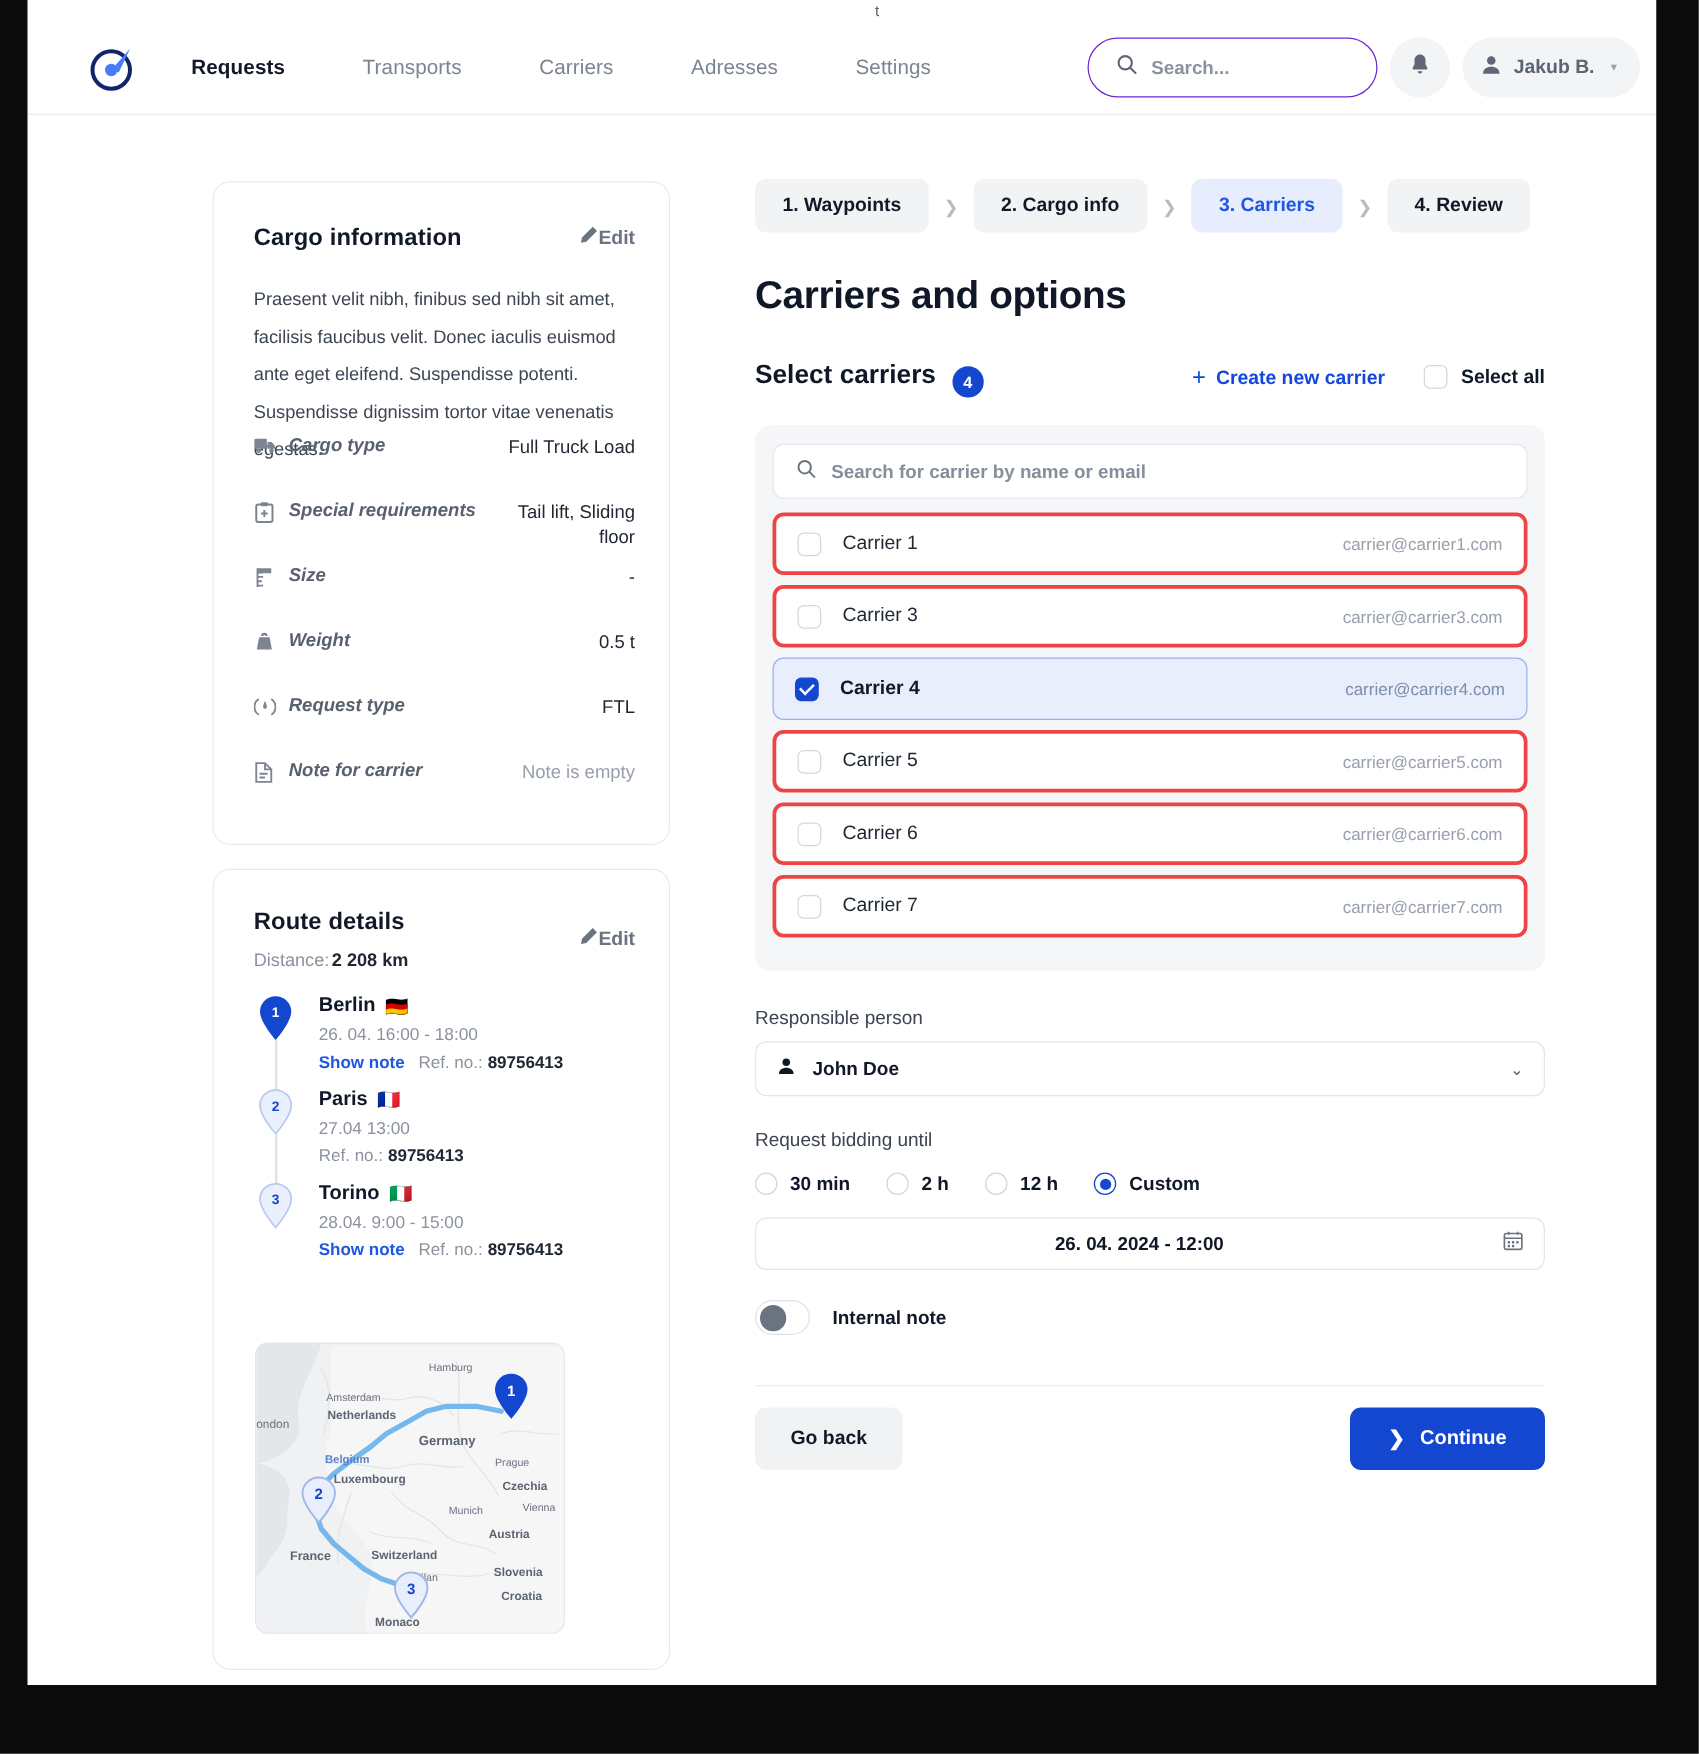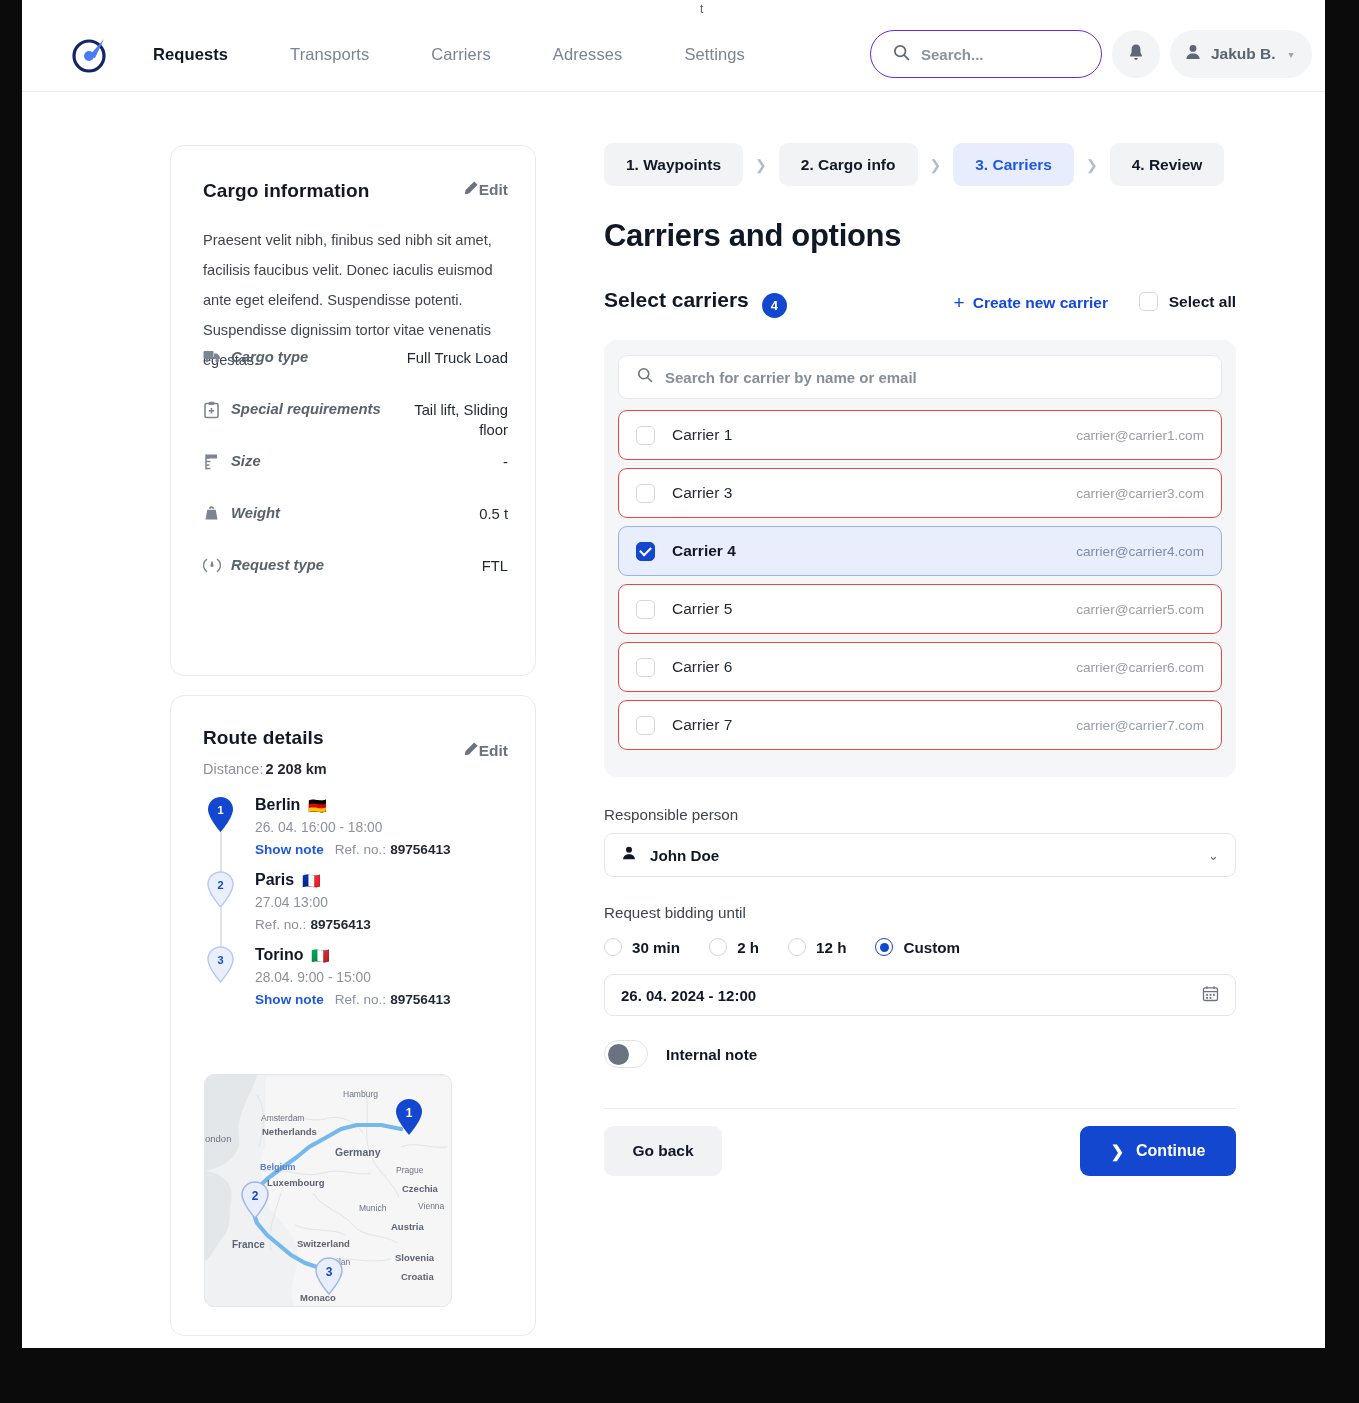--- a/index.html
+++ b/index.html
@@ -223,21 +223,21 @@
   .carrier-search {
     position: absolute; left: 14px; top: 15px;
     width: 604px; height: 44px;
     background: #fff; border: 1px solid #e6e8ec; border-radius: 9px;
     display: flex; align-items: center; padding-left: 18px;
   }
   .carrier-search .ph { font-size: 15px; color: #868e9b; margin-left: 12px; font-weight: bold;}
   .carrier-list { position: absolute; left: 14px; top: 70px; width: 604px; }
   .carrier-row {
     height: 50px; margin-bottom: 8px;
-    background: #fff; border: 1px solid #ef4444; border-radius: 9px;
+    background: #fff; border: 3px solid #ef4444; border-radius: 9px;
     display: flex; align-items: center; padding: 0 17px;
     cursor: pointer;
   }
   .carrier-row.selected {
     background: #e9eefd; border: 1.6px solid #98b2f0;
   }
   .carrier-row .cname { font-size: 15.5px; color: #1f2733; margin-left: 17px; flex: 1; }
   .carrier-row.selected .cname { font-weight: bold; color: #111827; }
   .carrier-row .cmail { font-size: 13.6px; color: #98a0ab; }
   .carrier-row.selected .cmail { color: #7d8da8; }
@@ -270,21 +270,21 @@
     border: 1.6px solid #1347cf;
     display: flex; align-items: center; justify-content: center;
   }
   .radio.sel::after { content: ""; width: 9px; height: 9px; border-radius: 50%; background: #1347cf; }
   .radio-opt .lbl { font-size: 15.2px; font-weight: bold; color: #101828; white-space: nowrap;}
 
   .date-box {
     position: absolute; left: 582px; top: 974px;
     width: 632px; height: 42px;
     border: 1px solid #e3e6ea; border-radius: 9px; background: #fff;
-    display: flex; align-items: center; padding: 0 16px;
+    display: flex; align-items: center; padding: 0 16px; text-align: center;
   }
   .date-box .val { font-size: 15px; font-weight: bold; color: #101828; flex: 1;}
 
   .toggle-row { position: absolute; left: 582px; top: 1040px; display: flex; align-items: center; gap: 18px; }
   .toggle {
     width: 44px; height: 28px; border-radius: 14px;
     border: 1px solid #dfe3e8; background: #fff;
     position: relative; cursor: pointer;
   }
   .toggle .knob {
@@ -444,20 +444,32 @@
           <svg width="18" height="17" viewBox="0 0 18 17" fill="none" stroke="#7d8592" stroke-width="1.5">
             <path d="M4 2.2a7.5 7.5 0 000 12.6"></path>
               <path d="M14 2.2a7.5 7.5 0 010 12.6"></path>
             <path d="M9 3.5c.9 2.2 1.5 3.7 1.5 5a1.5 1.5 0 11-3 0c0-1.3.6-2.8 1.5-5z" fill="#7d8592" stroke="none"></path>
           </svg>
         </span>
         <span class="kv-label">Request type</span>
         <span class="kv-val">FTL</span>
       </div>
 
+      <div class="kv-row">
+        <span class="kv-ico">
+          <svg width="16" height="18" viewBox="0 0 16 18" fill="none" stroke="#7d8592" stroke-width="1.5">
+            <path d="M2 1.5h7l5 5v10H2z"></path>
+              <path d="M9 1.5v5h5"></path>
+            <line x1="4.6" y1="10" x2="11" y2="10"></line>
+              <line x1="4.6" y1="13" x2="9" y2="13"></line>
+          </svg>
+        </span>
+        <span class="kv-label">Note for carrier</span>
+        <span class="kv-val muted">Note is empty</span>
+      </div>
     </div>
   </div>
 
   <div class="card" id="route-card">
     <div style="position:absolute;left:32px;top:31px;" class="card-title">Route details</div>
 
     <div class="edit-btn" style="top:45px;">
       <span>
         <svg width="16" height="16" viewBox="0 0 16 16">
           <path d="M11.2 1.4l3.4 3.4-8.6 8.6-4.2.8.8-4.2z" fill="#6b7380"></path>

